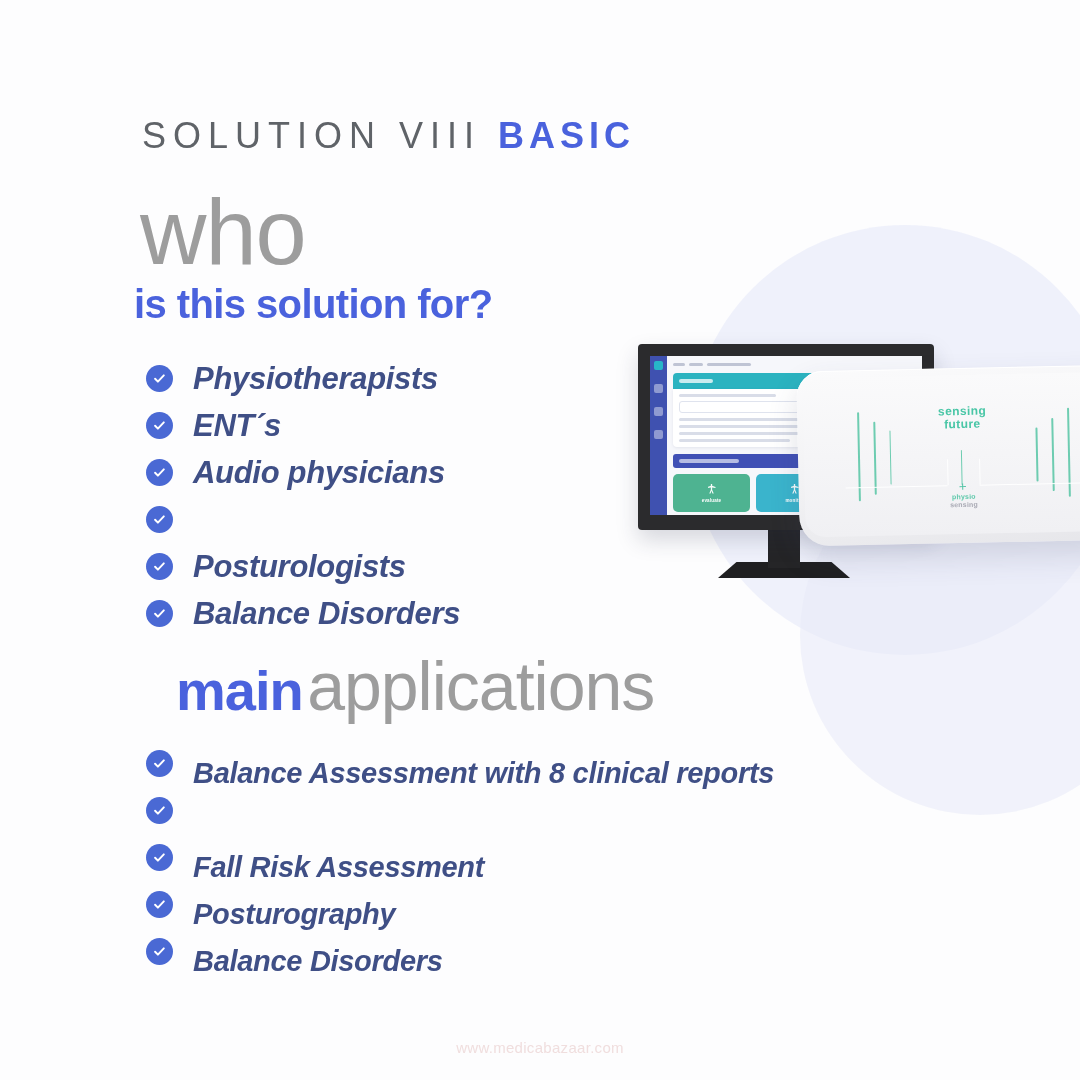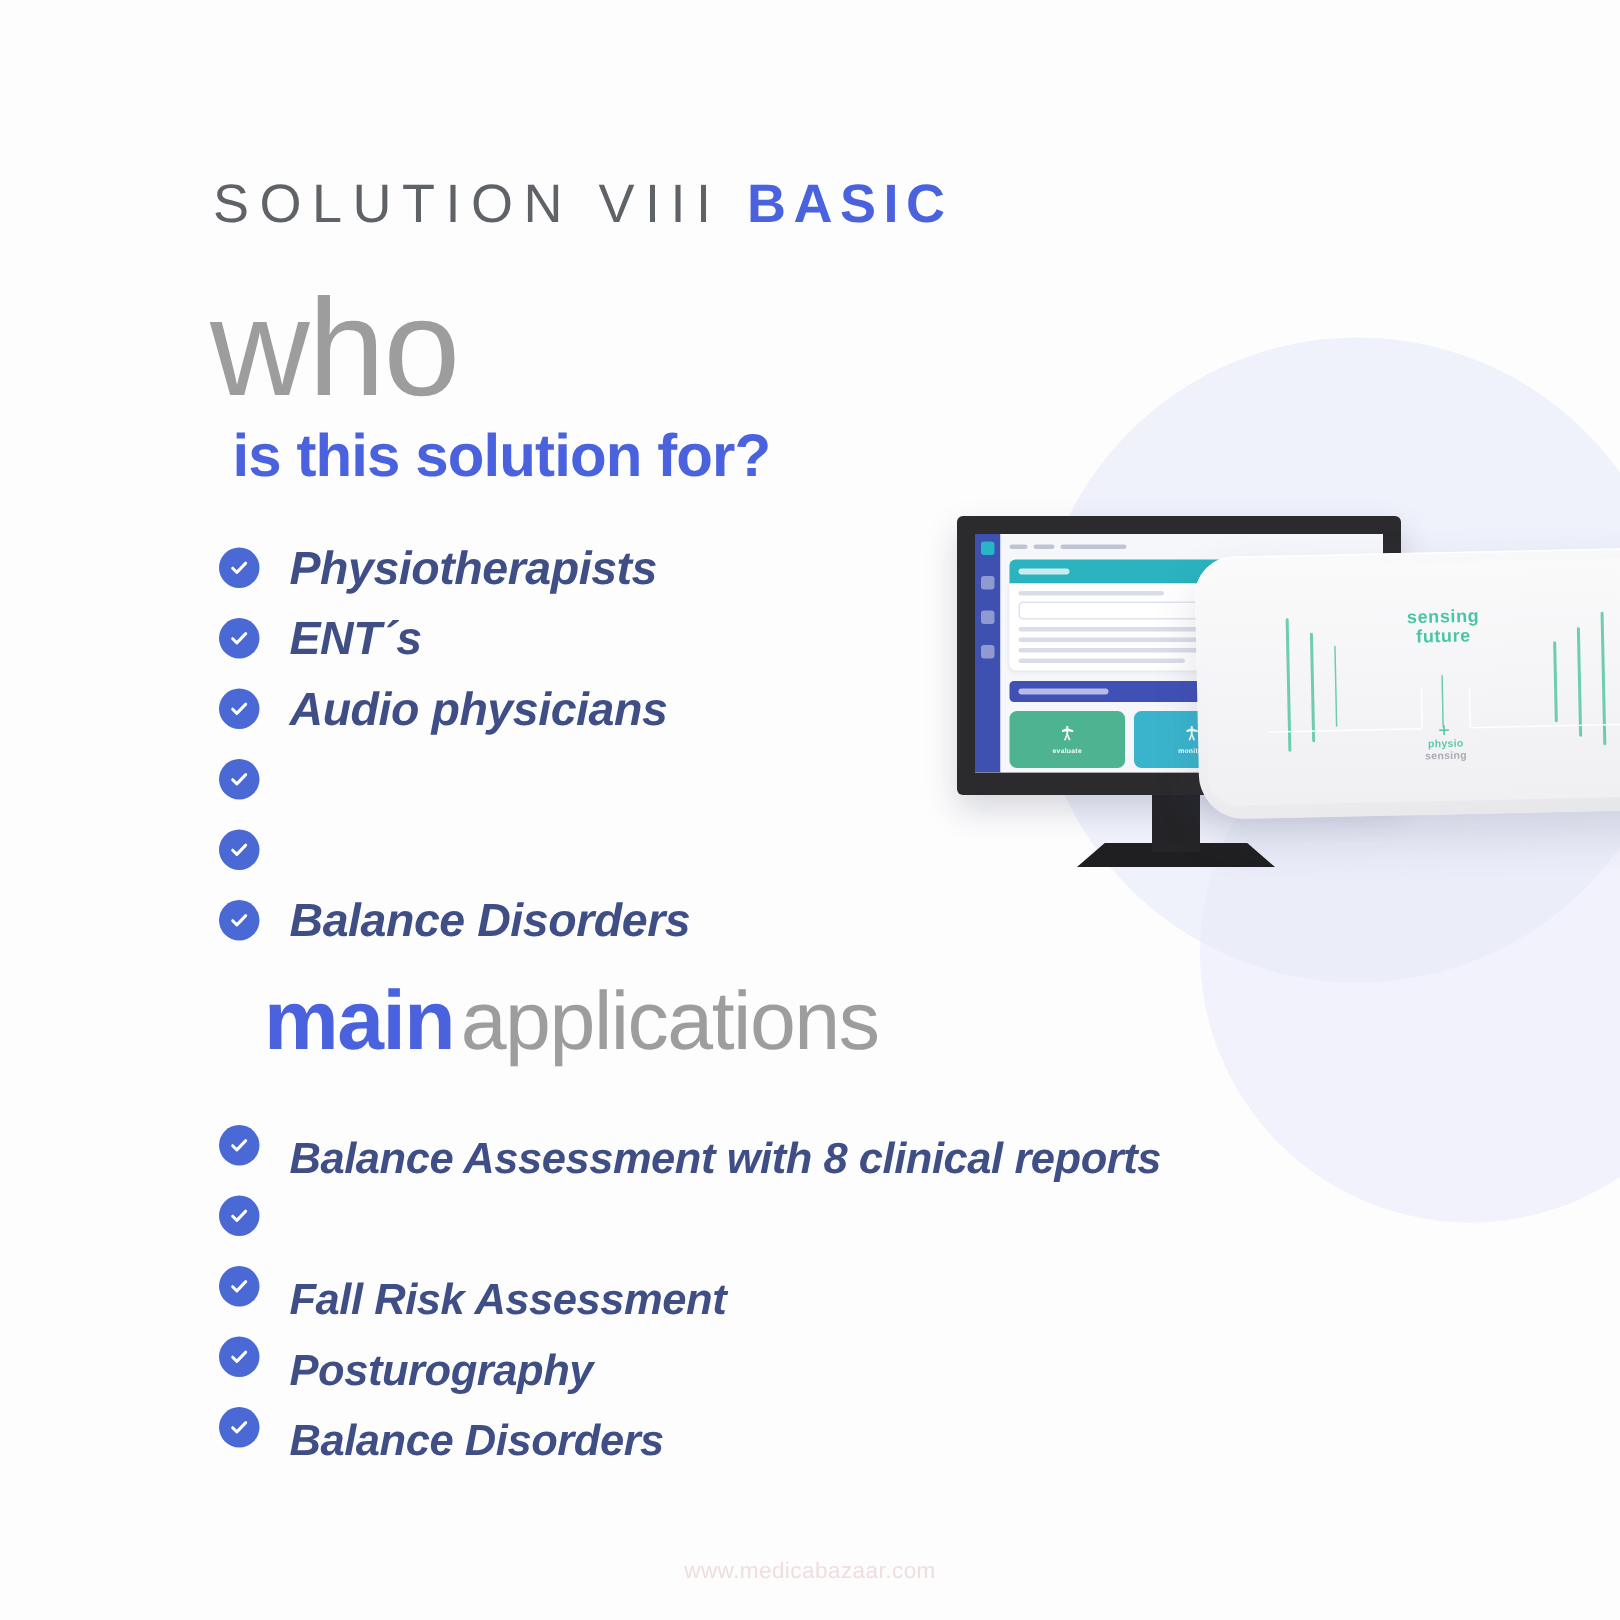--- a/index.html
+++ b/index.html
@@ -58,21 +58,21 @@
     top: 186px;
     font-size: 92px;
     line-height: 1;
     font-weight: 300;
     color: #9d9d9d;
     letter-spacing: -1px;
   }
 
   .subhead {
     position: absolute;
-    left: 155px;
+    left: 134px;
     top: 284px;
     font-size: 40px;
     line-height: 1;
     font-weight: 700;
     color: #4a62dd;
     letter-spacing: -.6px;
   }
 
   
   .check-list {
@@ -124,21 +124,21 @@
     white-space: nowrap;
   }
   .apps-head .a-bold {
     font-size: 56px;
     font-weight: 700;
     color: #4a62dd;
     letter-spacing: -1px;
     margin-left: 36px;
   }
   .apps-head .a-light {
-    font-size: 55px;
+    font-size: 68px;
     font-weight: 300;
     color: #9d9d9d;
     letter-spacing: -1px;
   }
 
   
   #product {
     position: absolute;
     left: 600px;
     top: 330px;
@@ -439,20 +439,21 @@
             <path d="M3.3 8.3l3 3 6.3-6.6" fill="none" stroke="#ffffff" stroke-width="2.1" stroke-linecap="round" stroke-linejoin="round"></path>
           </svg>
       </span>
     </li>
     <li class="check-item">
       <span class="check-icon">
         <svg width="15" height="15" viewBox="0 0 16 16">
             <path d="M3.3 8.3l3 3 6.3-6.6" fill="none" stroke="#ffffff" stroke-width="2.1" stroke-linecap="round" stroke-linejoin="round"></path>
           </svg>
       </span>
+      <span class="check-label">Posturologists</span>
     </li>
     <li class="check-item">
       <span class="check-icon">
         <svg width="15" height="15" viewBox="0 0 16 16">
             <path d="M3.3 8.3l3 3 6.3-6.6" fill="none" stroke="#ffffff" stroke-width="2.1" stroke-linecap="round" stroke-linejoin="round"></path>
           </svg>
       </span>
       <span class="check-label">Balance Disorders</span>
     </li>
   </ul>

